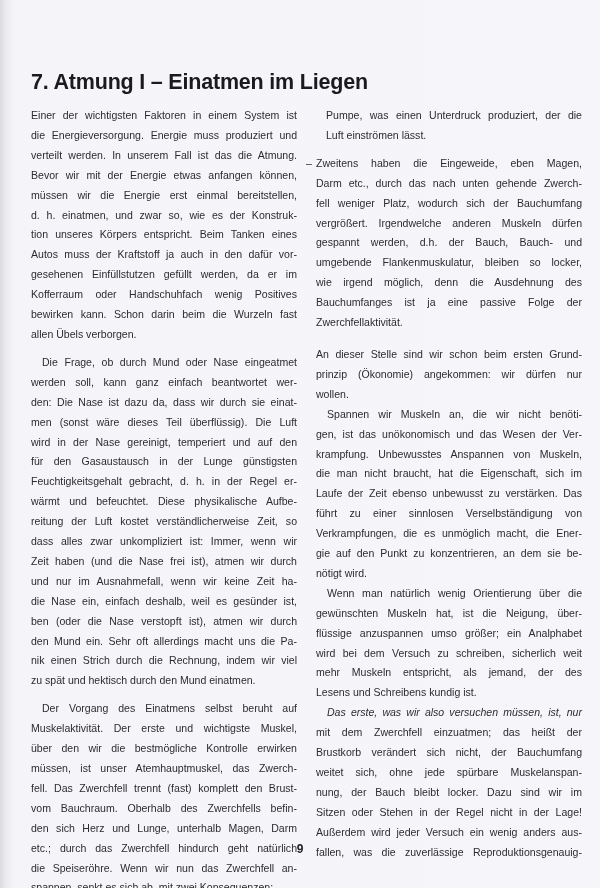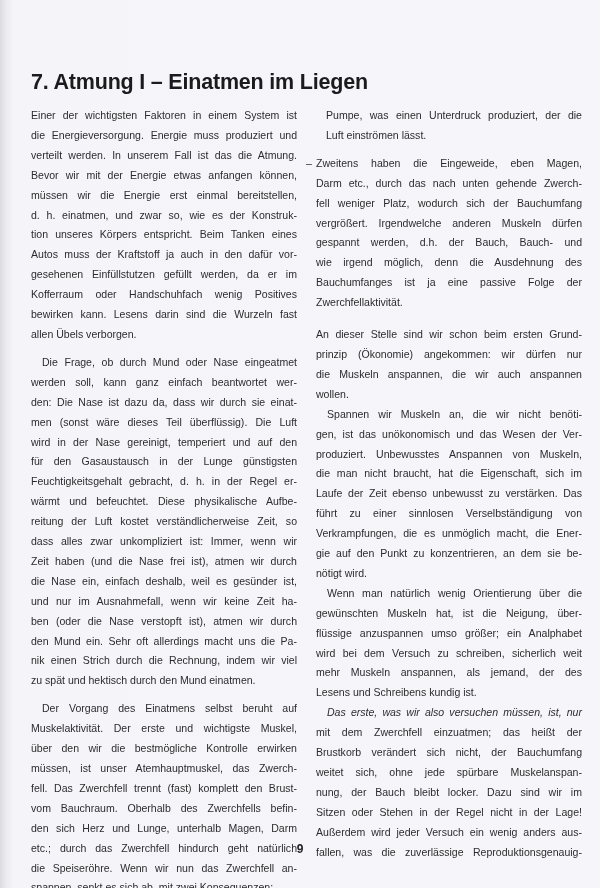--- a/index.html
+++ b/index.html
@@ -47,37 +47,37 @@
         <span class="line">Einer der wichtigsten Faktoren in einem System ist</span>
         <span class="line">die Energieversorgung. Energie muss produziert und</span>
         <span class="line">verteilt werden. In unserem Fall ist das die Atmung.</span>
         <span class="line">Bevor wir mit der Energie etwas anfangen können,</span>
         <span class="line">müssen wir die Energie erst einmal bereitstellen,</span>
         <span class="line">d. h. einatmen, und zwar so, wie es der Konstruk-</span>
         <span class="line">tion unseres Körpers entspricht. Beim Tanken eines</span>
         <span class="line">Autos muss der Kraftstoff ja auch in den dafür vor-</span>
         <span class="line">gesehenen Einfüllstutzen gefüllt werden, da er im</span>
         <span class="line">Kofferraum oder Handschuhfach wenig Positives</span>
-        <span class="line">bewirken kann. Lesens darin sind die Wurzeln fast</span>
+        <span class="line">bewirken kann. Schon darin beim die Wurzeln fast</span>
         <span class="line last">allen Übels verborgen.</span>
       </p>
       <p class="ind gap" style="padding-left: 0px; text-indent: 0px;">
         <span class="line" style="padding-left: 11px;">Die Frage, ob durch Mund oder Nase eingeatmet</span>
         <span class="line">werden soll, kann ganz einfach beantwortet wer-</span>
         <span class="line">den: Die Nase ist dazu da, dass wir durch sie einat-</span>
         <span class="line">men (sonst wäre dieses Teil überflüssig). Die Luft</span>
         <span class="line">wird in der Nase gereinigt, temperiert und auf den</span>
         <span class="line">für den Gasaustausch in der Lunge günstigsten</span>
         <span class="line">Feuchtigkeitsgehalt gebracht, d. h. in der Regel er-</span>
         <span class="line">wärmt und befeuchtet. Diese physikalische Aufbe-</span>
         <span class="line">reitung der Luft kostet verständlicherweise Zeit, so</span>
         <span class="line">dass alles zwar unkompliziert ist: Immer, wenn wir</span>
         <span class="line">Zeit haben (und die Nase frei ist), atmen wir durch</span>
+        <span class="line">und nur im Ausnahmefall, wenn wir keine Zeit ha-</span>
         <span class="line">die Nase ein, einfach deshalb, weil es gesünder ist,</span>
-        <span class="line">und nur im Ausnahmefall, wenn wir keine Zeit ha-</span>
         <span class="line">ben (oder die Nase verstopft ist), atmen wir durch</span>
         <span class="line">den Mund ein. Sehr oft allerdings macht uns die Pa-</span>
         <span class="line">nik einen Strich durch die Rechnung, indem wir viel</span>
         <span class="line last">zu spät und hektisch durch den Mund einatmen.</span>
       </p>
       <p class="ind gap" style="padding-left: 0px; text-indent: 0px;">
         <span class="line" style="padding-left: 11px;">Der Vorgang des Einatmens selbst beruht auf</span>
         <span class="line">Muskelaktivität. Der erste und wichtigste Muskel,</span>
         <span class="line">über den wir die bestmögliche Kontrolle erwirken</span>
         <span class="line">müssen, ist unser Atemhauptmuskel, das Zwerch-</span>
@@ -94,47 +94,47 @@
         <span class="line">Pumpe, was einen Unterdruck produziert, der die</span>
         <span class="line last">Luft einströmen lässt.</span>
       </p>
       <div style="position: relative; padding-left: 10px; margin-top: 8px; margin-left: -10px;">
         <span style="position: absolute; left: 0px; top: 0px;">–</span>
         <span class="line">Zweitens haben die Eingeweide, eben Magen,</span>
         <span class="line">Darm etc., durch das nach unten gehende Zwerch-</span>
         <span class="line">fell weniger Platz, wodurch sich der Bauchumfang</span>
         <span class="line">vergrößert. Irgendwelche anderen Muskeln dürfen</span>
         <span class="line">gespannt werden, d.h. der Bauch, Bauch- und</span>
+        <span class="line">umgebende Flankenmuskulatur, bleiben so locker,</span>
         <span class="line">wie irgend möglich, denn die Ausdehnung des</span>
         <span class="line">Bauchumfanges ist ja eine passive Folge der</span>
         <span class="line last">Zwerchfellaktivität.</span>
       </div>
       <p class=" gap" style="text-indent: 0px; margin-top: 12px;">
         <span class="line">An dieser Stelle sind wir schon beim ersten Grund-</span>
         <span class="line">prinzip (Ökonomie) angekommen: wir dürfen nur</span>
-        <span class="line">die Muskeln anspannen, die wir auch anspannen</span>
         <span class="line last">wollen.</span>
       </p>
       <p class="ind" style="padding-left: 0px; text-indent: 0px;">
         <span class="line" style="padding-left: 11px;">Spannen wir Muskeln an, die wir nicht benöti-</span>
         <span class="line">gen, ist das unökonomisch und das Wesen der Ver-</span>
-        <span class="line">produziert. Unbewusstes Anspannen von Muskeln,</span>
+        <span class="line">krampfung. Unbewusstes Anspannen von Muskeln,</span>
         <span class="line">die man nicht braucht, hat die Eigenschaft, sich im</span>
         <span class="line">Laufe der Zeit ebenso unbewusst zu verstärken. Das</span>
         <span class="line">führt zu einer sinnlosen Verselbständigung von</span>
         <span class="line">Verkrampfungen, die es unmöglich macht, die Ener-</span>
         <span class="line">gie auf den Punkt zu konzentrieren, an dem sie be-</span>
         <span class="line last">nötigt wird.</span>
       </p>
       <p class="ind" style="padding-left: 0px; text-indent: 0px;">
         <span class="line" style="padding-left: 11px;">Wenn man natürlich wenig Orientierung über die</span>
         <span class="line">gewünschten Muskeln hat, ist die Neigung, über-</span>
         <span class="line">flüssige anzuspannen umso größer; ein Analphabet</span>
         <span class="line">wird bei dem Versuch zu schreiben, sicherlich weit</span>
-        <span class="line">mehr Muskeln anspannen, als jemand, der des</span>
+        <span class="line">mehr Muskeln entspricht, als jemand, der des</span>
         <span class="line last">Lesens und Schreibens kundig ist.</span>
       </p>
       <p class="ind" style="padding-left: 0px; text-indent: 0px;">
         <span class="line" style="padding-left: 11px; font-style: italic;">Das erste, was wir also versuchen müssen, ist, nur</span>
         <span class="line">mit dem Zwerchfell einzuatmen; das heißt der</span>
         <span class="line">Brustkorb verändert sich nicht, der Bauchumfang</span>
         <span class="line">weitet sich, ohne jede spürbare Muskelanspan-</span>
         <span class="line">nung, der Bauch bleibt locker. Dazu sind wir im</span>
         <span class="line">Sitzen oder Stehen in der Regel nicht in der Lage!</span>
         <span class="line">Außerdem wird jeder Versuch ein wenig anders aus-</span>

